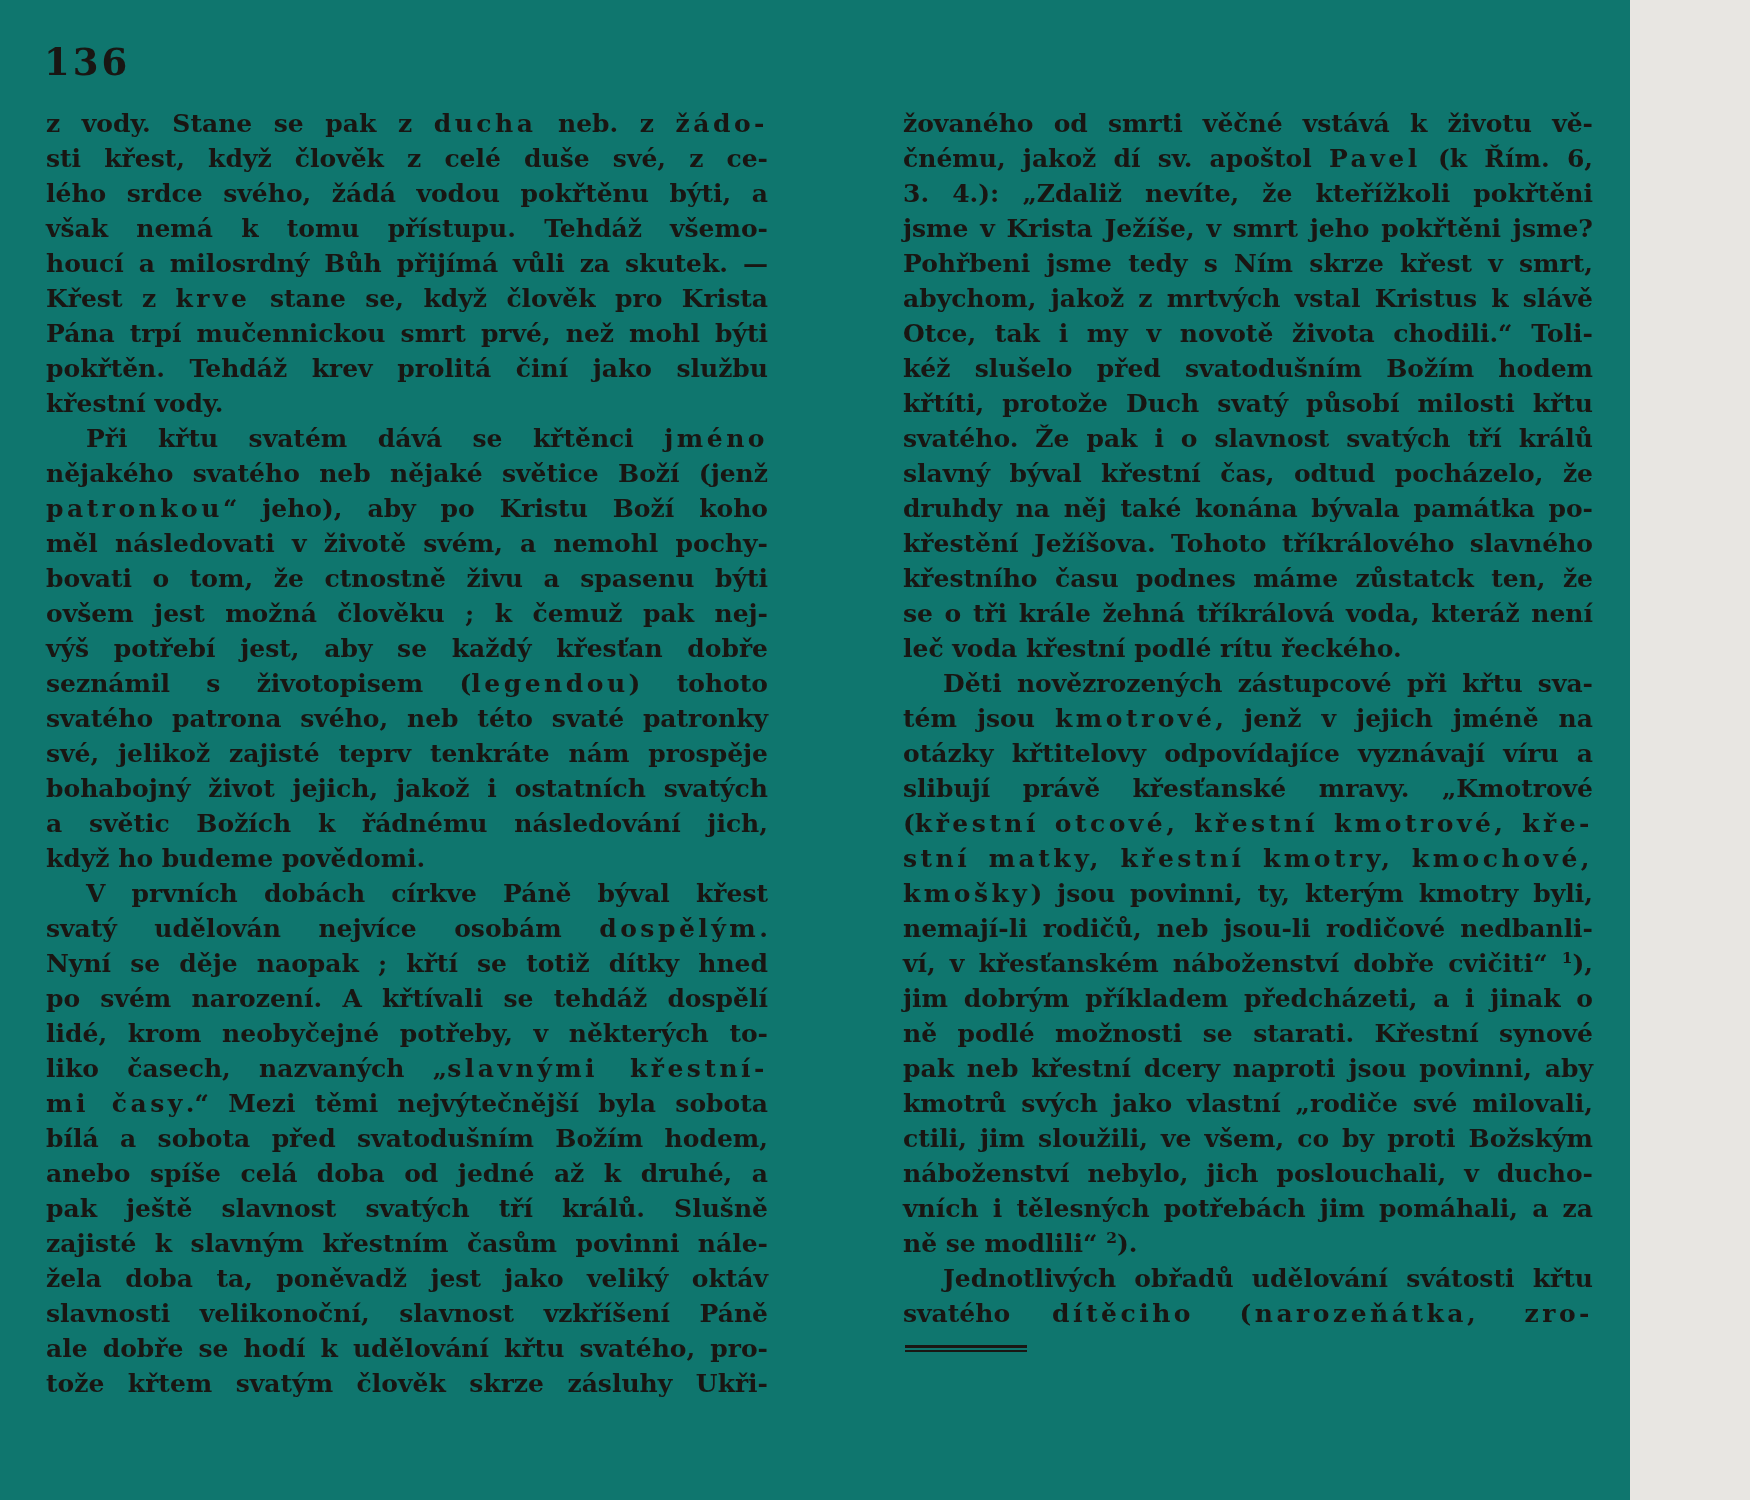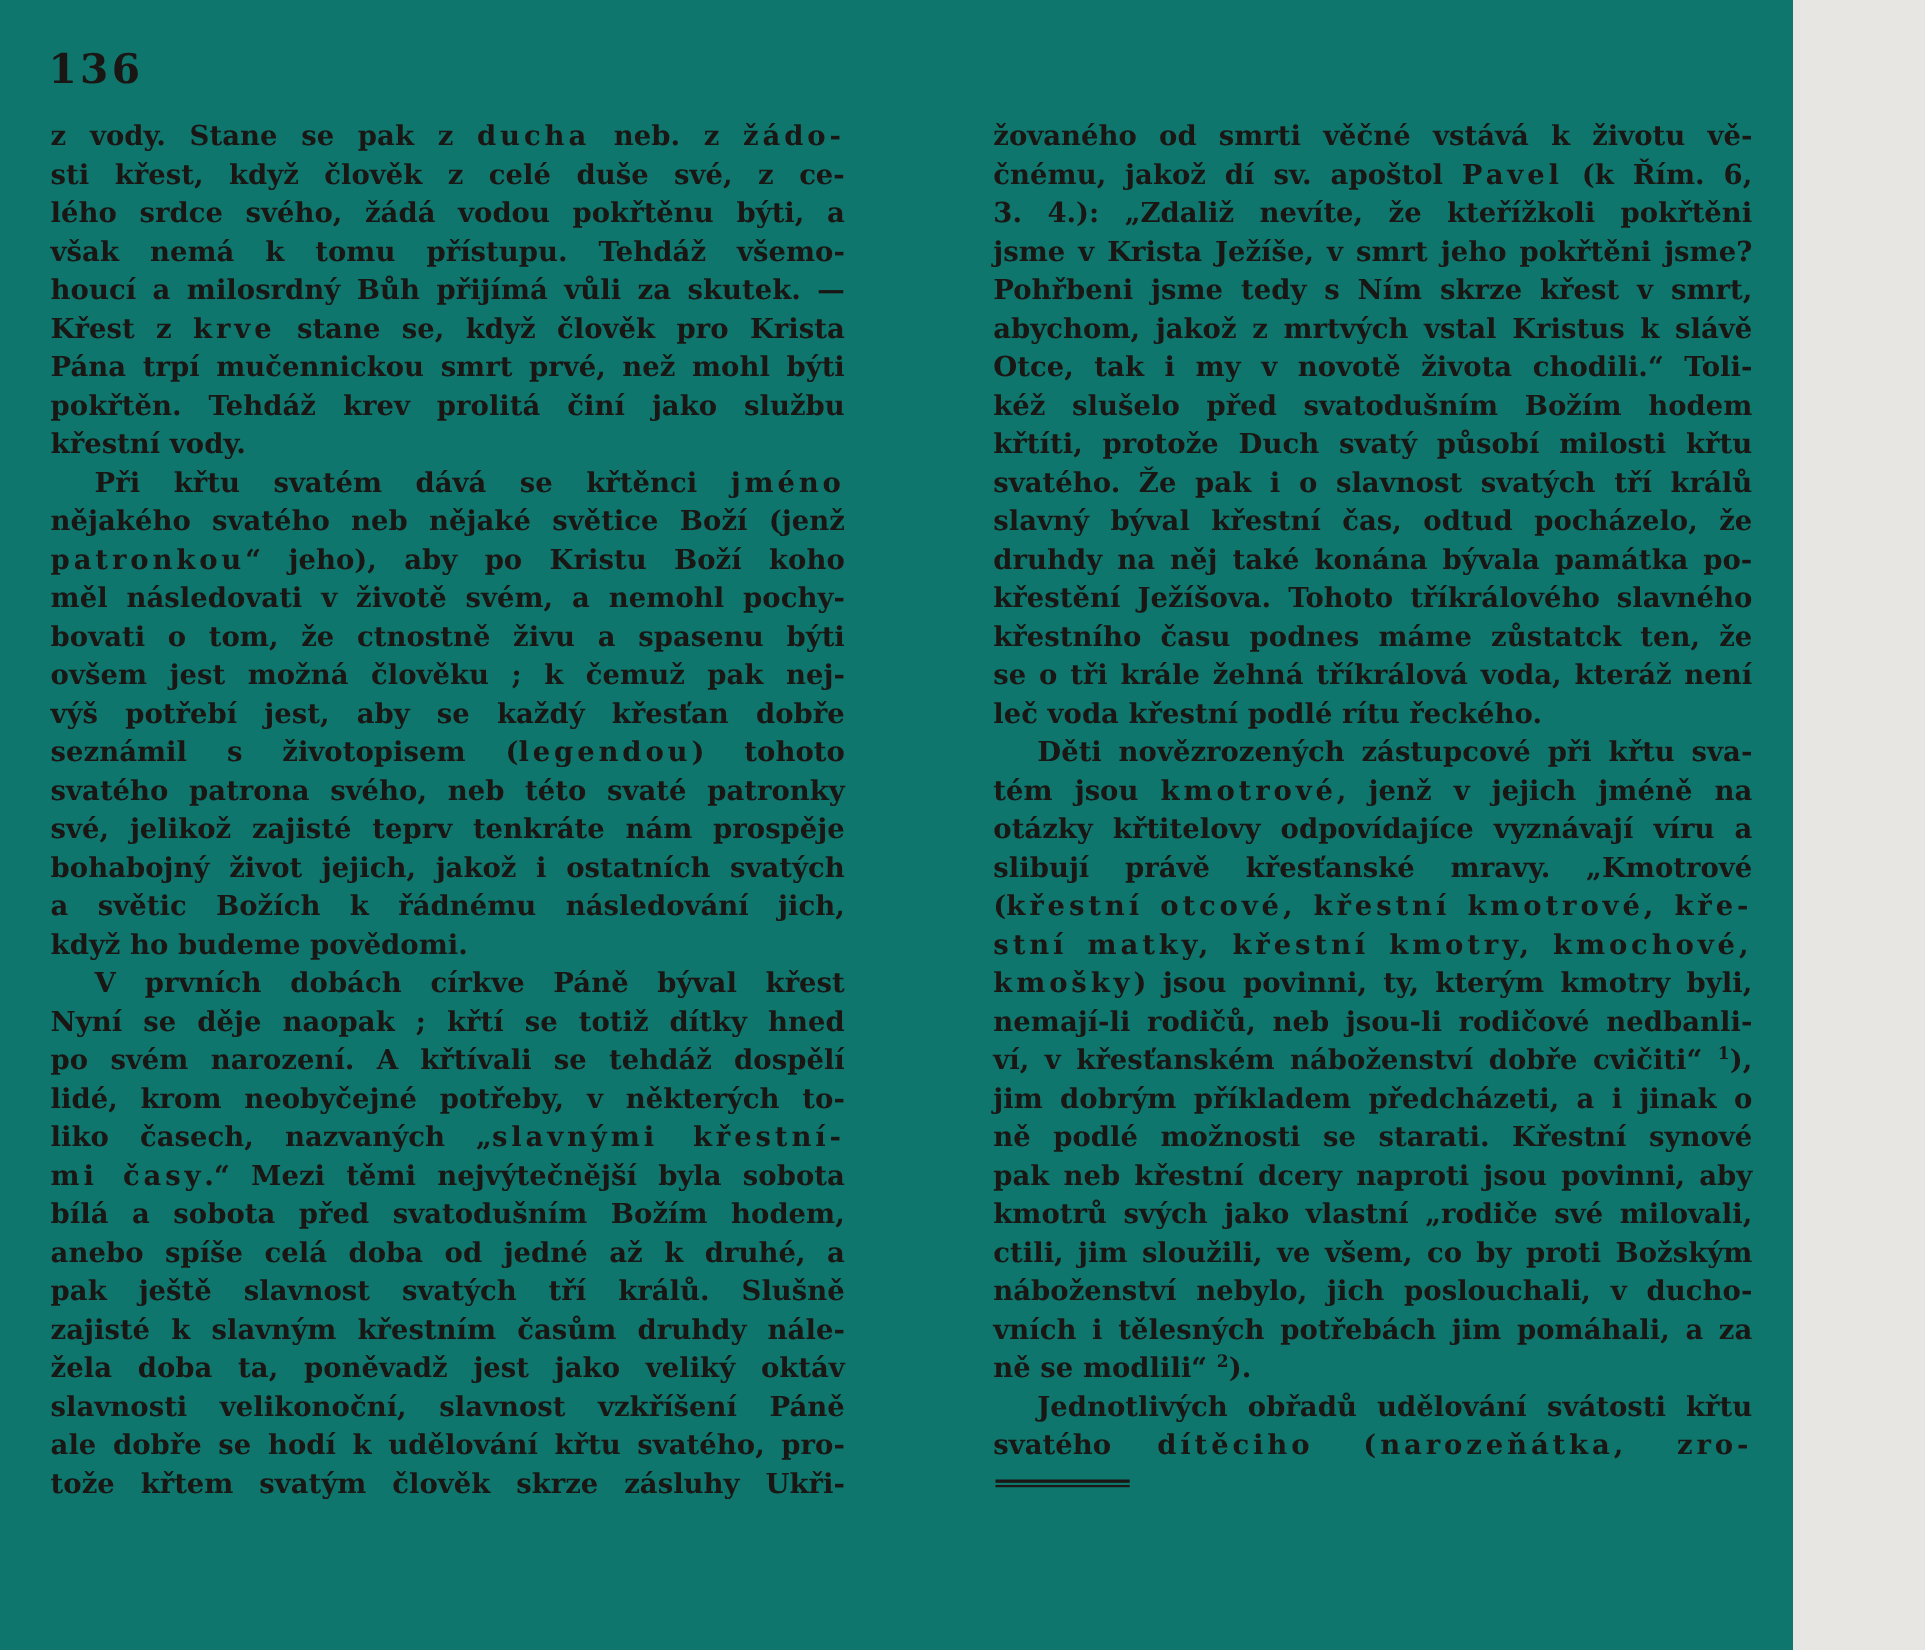--- a/index.html
+++ b/index.html
@@ -72,29 +72,30 @@
       <div class="line"><span>bovati o tom, že ctnostně živu a spasenu býti</span></div>
       <div class="line"><span>ovšem jest možná člověku ; k čemuž pak nej-</span></div>
       <div class="line"><span>výš potřebí jest, aby se každý křesťan dobře</span></div>
       <div class="line"><span>seznámil s životopisem (</span><span class="sp">legendou</span><span>) tohoto</span></div>
       <div class="line"><span>svatého patrona svého, neb této svaté patronky</span></div>
       <div class="line"><span>své, jelikož zajisté teprv tenkráte nám prospěje</span></div>
       <div class="line"><span>bohabojný život jejich, jakož i ostatních svatých</span></div>
       <div class="line"><span>a světic Božích k řádnému následování jich,</span></div>
       <div class="line end"><span>když ho budeme povědomi.</span></div>
       <div class="line indent"><span>V prvních dobách církve Páně býval křest</span></div>
+      <div class="line"><span>svatý udělován nejvíce osobám </span><span class="sp">dospělým</span><span>.</span></div>
       <div class="line"><span>Nyní se děje naopak ; křtí se totiž dítky hned</span></div>
       <div class="line"><span>po svém narození. A křtívali se tehdáž dospělí</span></div>
       <div class="line"><span>lidé, krom neobyčejné potřeby, v některých to-</span></div>
       <div class="line"><span>liko časech, nazvaných „</span><span class="sp">slavnými křestní-</span></div>
       <div class="line"><span class="sp">mi časy</span><span>.“ Mezi těmi nejvýtečnější byla sobota</span></div>
       <div class="line"><span>bílá a sobota před svatodušním Božím hodem,</span></div>
       <div class="line"><span>anebo spíše celá doba od jedné až k druhé, a</span></div>
       <div class="line"><span>pak ještě slavnost svatých tří králů. Slušně</span></div>
-      <div class="line"><span>zajisté k slavným křestním časům druhdy nále-</span></div>
+      <div class="line"><span>zajisté k slavným křestním časům povinni nále-</span></div>
       <div class="line"><span>žela doba ta, poněvadž jest jako veliký oktáv</span></div>
       <div class="line"><span>slavnosti velikonoční, slavnost vzkříšení Páně</span></div>
       <div class="line"><span>ale dobře se hodí k udělování křtu svatého, pro-</span></div>
       <div class="line"><span>tože křtem svatým člověk skrze zásluhy Ukři-</span></div>
     </div>
 
   <div class="col" id="col-right">
     <div id="right-body">
         <div class="line"><span>žovaného od smrti věčné vstává k životu vě-</span></div>
         <div class="line"><span>čnému, jakož dí sv. apoštol </span><span class="sp">Pavel</span><span> (k Řím. 6,</span></div>

